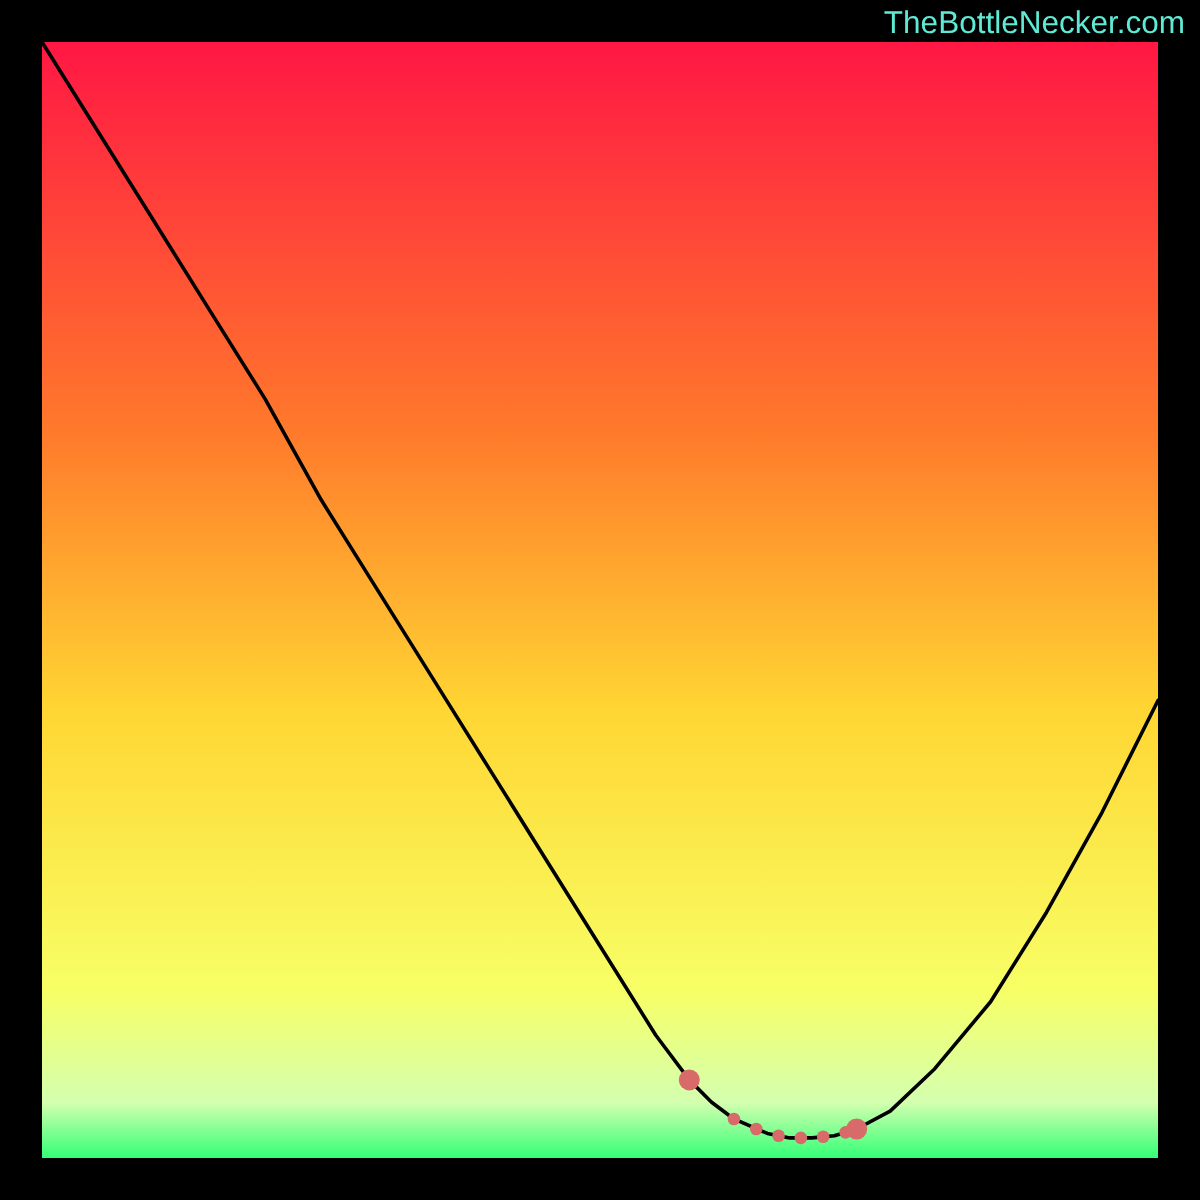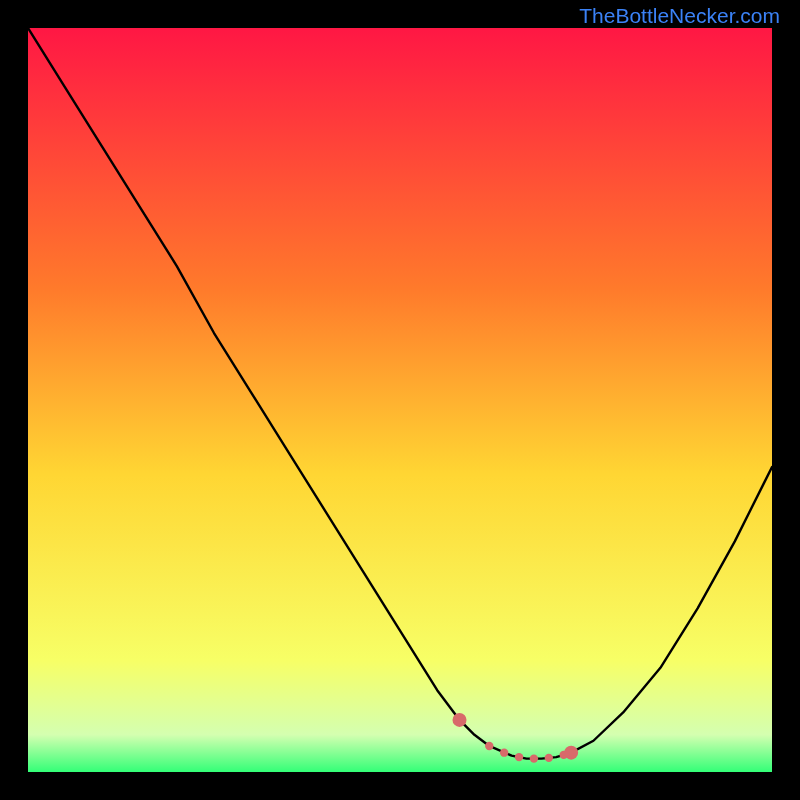--- a/index.html
+++ b/index.html
@@ -1,21 +1,21 @@
 <!DOCTYPE html>
 <html><head>
 <meta charset="utf-8">
 <style>
   * { margin: 0; padding: 0; box-sizing: border-box; }
   body { width: 800px; height: 800px; background: #000; position: relative; font-family: Arial, sans-serif; }
   .watermark {
     position: absolute;
     top: 4px;
-    right: 20px;
-    color: #3b82f6;
+    right: 10px;
+    color: #5eead4;
     font-size: 21px;
     font-weight: 500;
     z-index: 10;
   }
   .plot-area {
     position: absolute;
     left: 28px;
     top: 28px;
     width: 744px;
     height: 744px;

